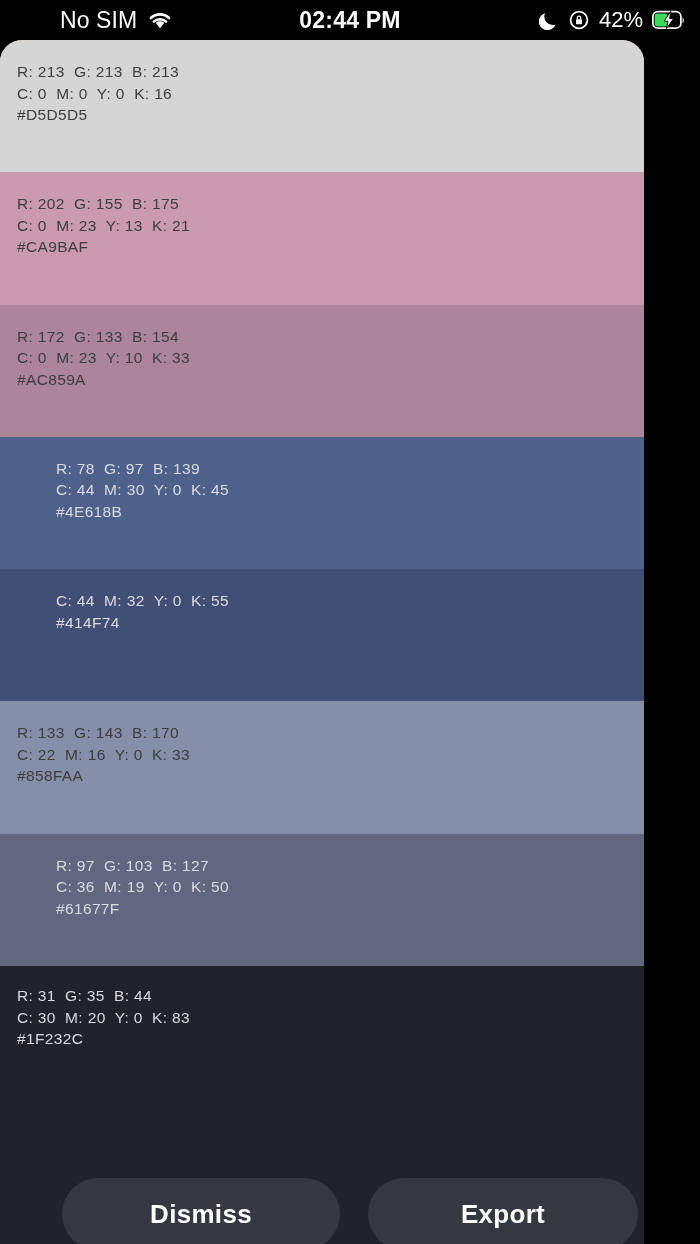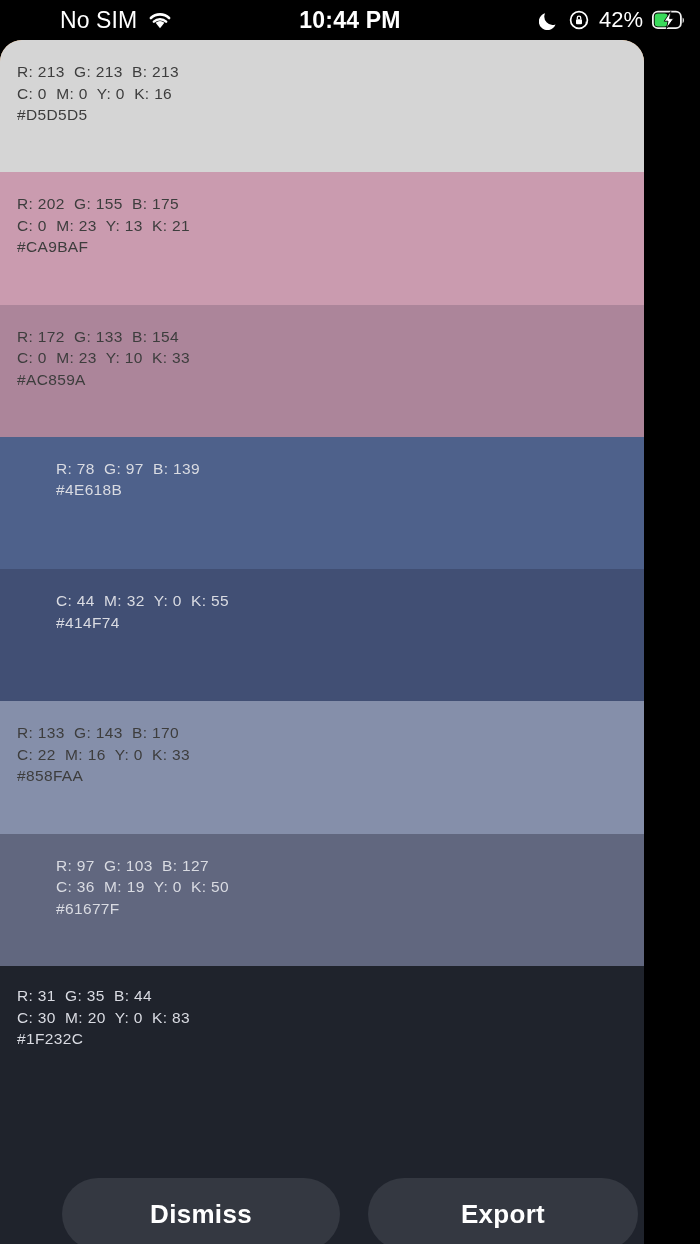--- a/index.html
+++ b/index.html
@@ -108,21 +108,21 @@
     <span class="icon">
       <svg width="26" height="20" viewBox="0 0 26 20">
         <path d="M13 18.2 L8.6 12.8 a7 7 0 0 1 8.8 0 Z" fill="#fff"></path>
         <path d="M3.9 8.0 a13.2 13.2 0 0 1 18.2 0" stroke="#fff" stroke-width="2.6" fill="none" stroke-linecap="round"></path>
         <path d="M6.9 11.6 a9 9 0 0 1 12.2 0" stroke="#fff" stroke-width="2.6" fill="none" stroke-linecap="round"></path>
       </svg>
     </span>
   </div>
 
   <div class="sb-center">
-    <span>10:44 PM</span>
+    <span>02:44 PM</span>
   </div>
 
   <div class="sb-right">
     <span class="icon">
       <svg width="20" height="22" viewBox="0 0 20 22">
         <path d="M16.5 15.4A8.3 8.3 0 0 1 6.1 4.2 8.6 8.6 0 1 0 16.5 15.4Z" fill="#fff"></path>
       </svg>
     </span>
     <span class="icon">
       <svg width="22" height="22" viewBox="0 0 22 22">
@@ -162,20 +162,21 @@
     </div>
 
     <div class="swatch dark-text" style="background:#AC859A">
       <div class="line">R: 172  G: 133  B: 154</div>
       <div class="line">C: 0  M: 23  Y: 10  K: 33</div>
       <div class="line">#AC859A</div>
     </div>
 
     <div class="swatch light-text" style="background:#4E618B">
       <div class="line">R: 78  G: 97  B: 139</div>
+      <div class="line">C: 44  M: 30  Y: 0  K: 45</div>
       <div class="line">#4E618B</div>
     </div>
 
     <div class="swatch light-text" style="background:#414F74">
       <div class="line">C: 44  M: 32  Y: 0  K: 55</div>
       <div class="line">#414F74</div>
     </div>
 
     <div class="swatch dark-text" style="background:#858FAA">
       <div class="line">R: 133  G: 143  B: 170</div>

